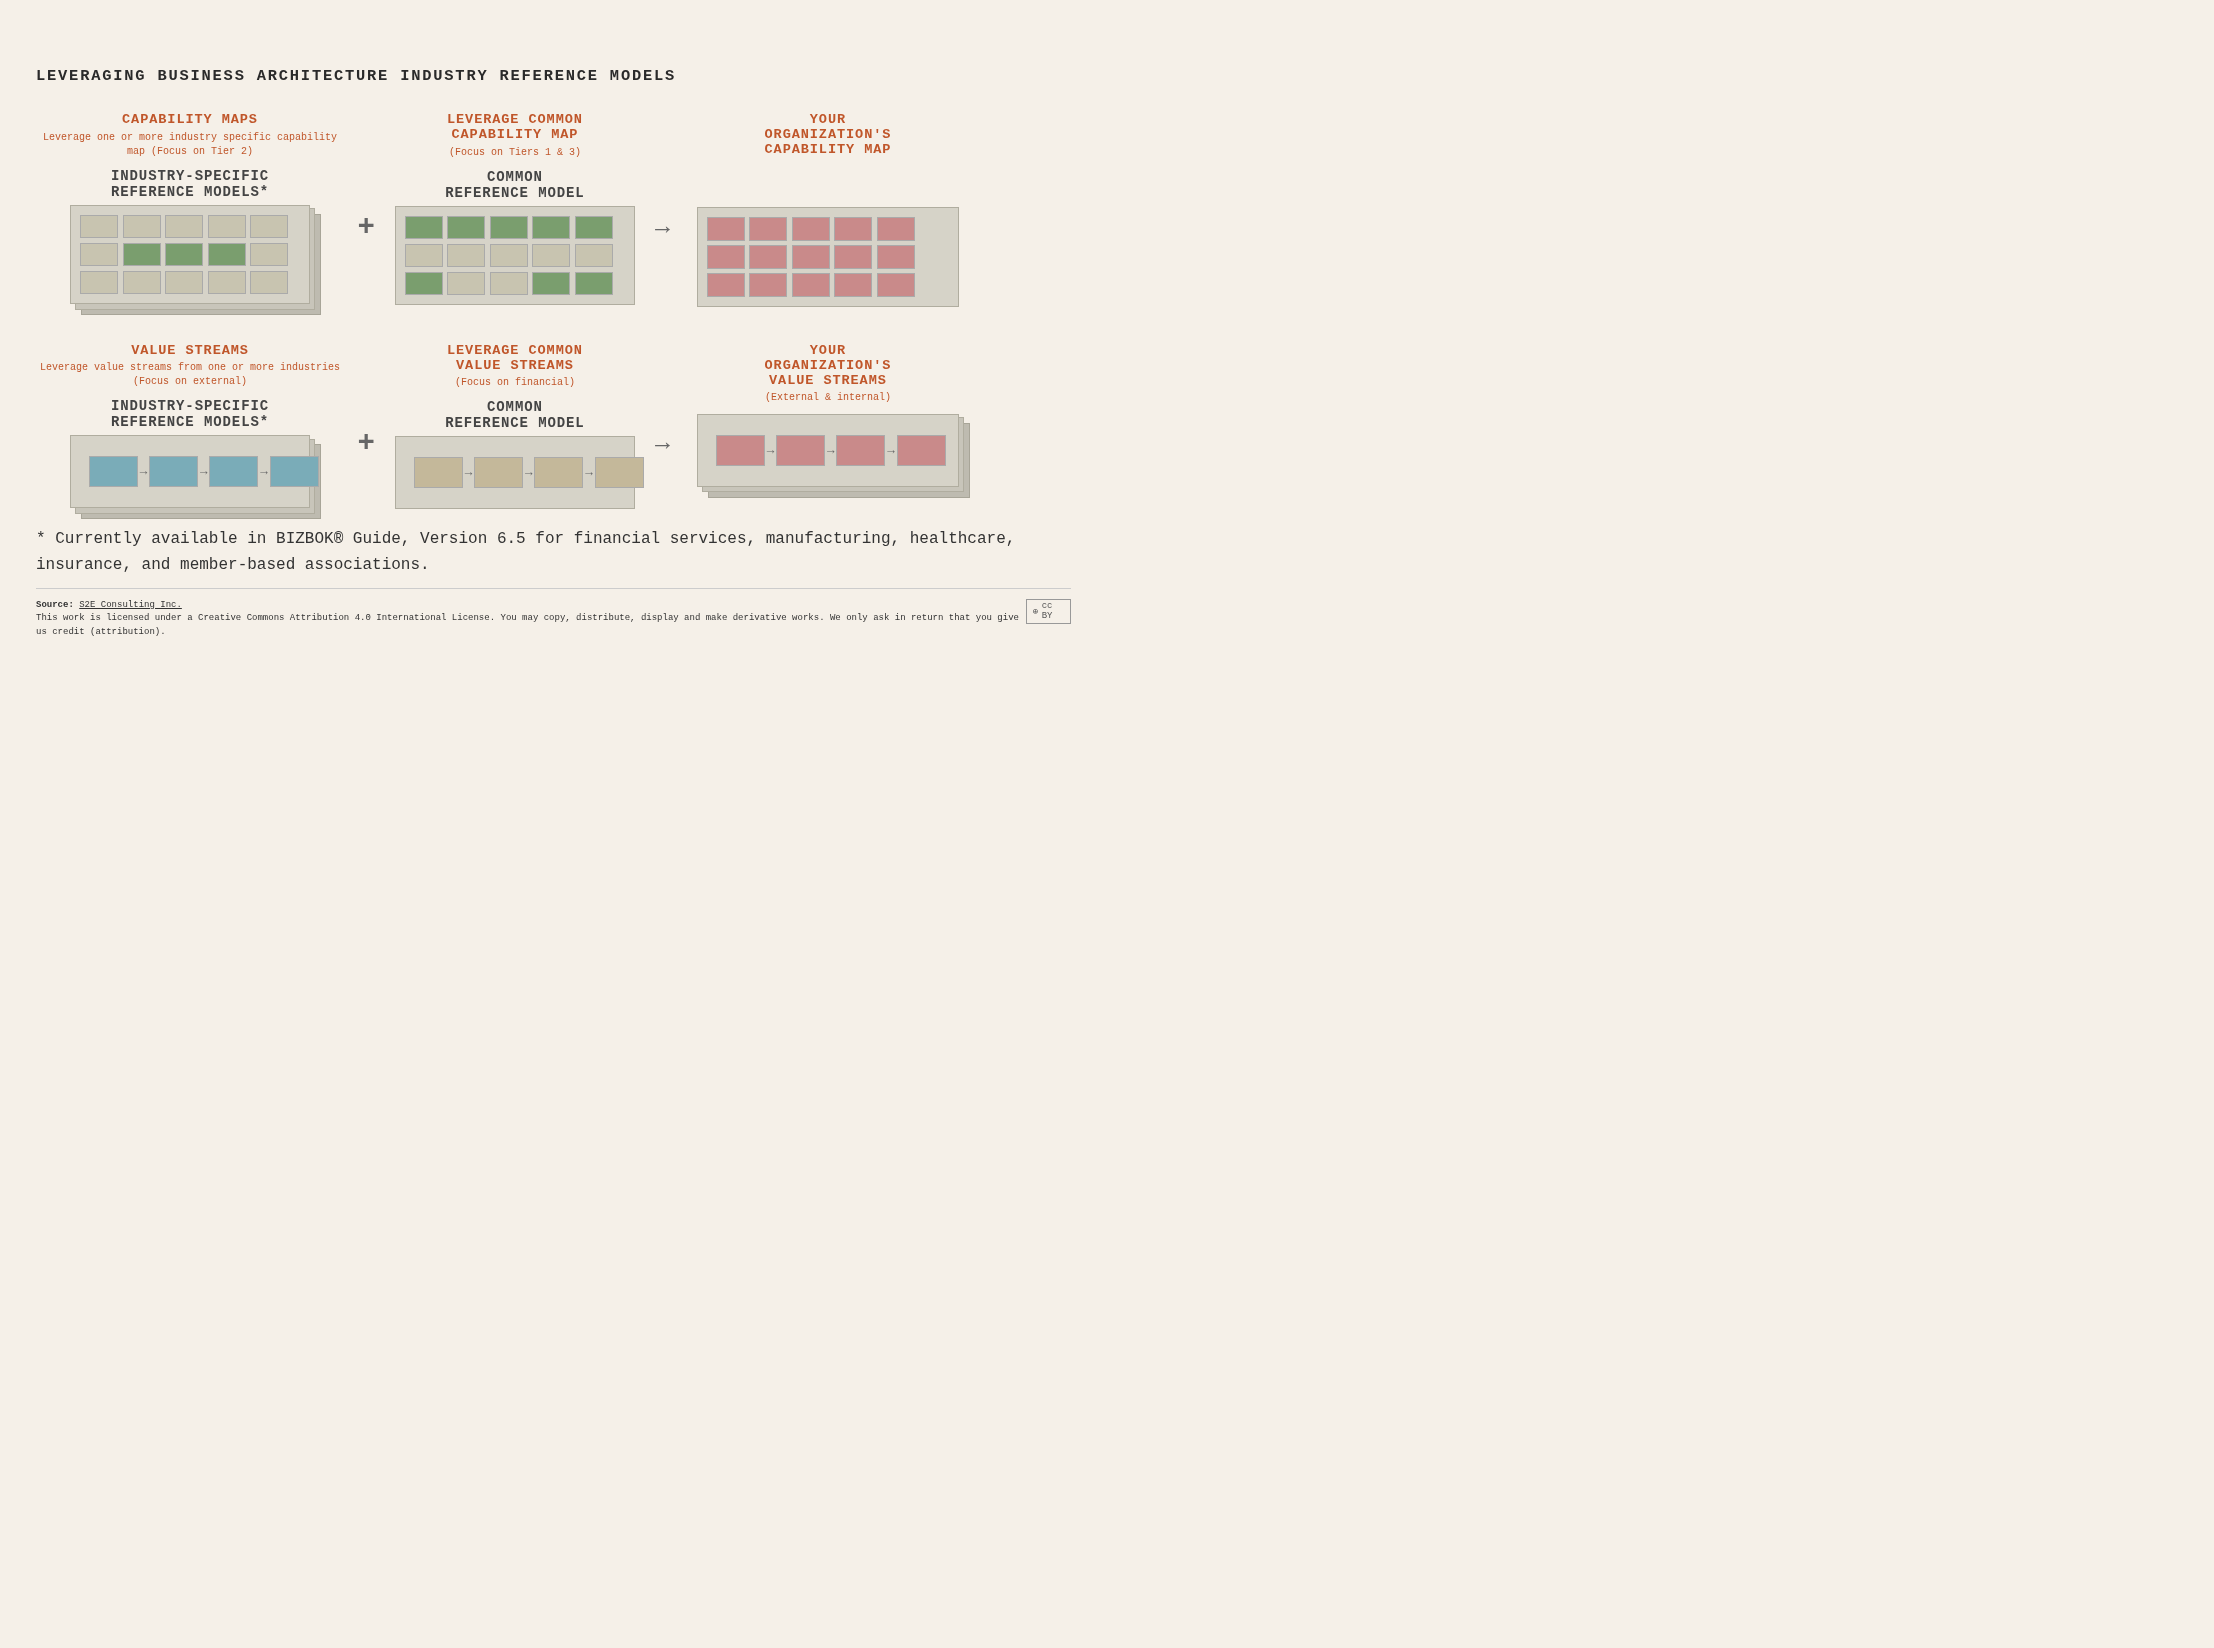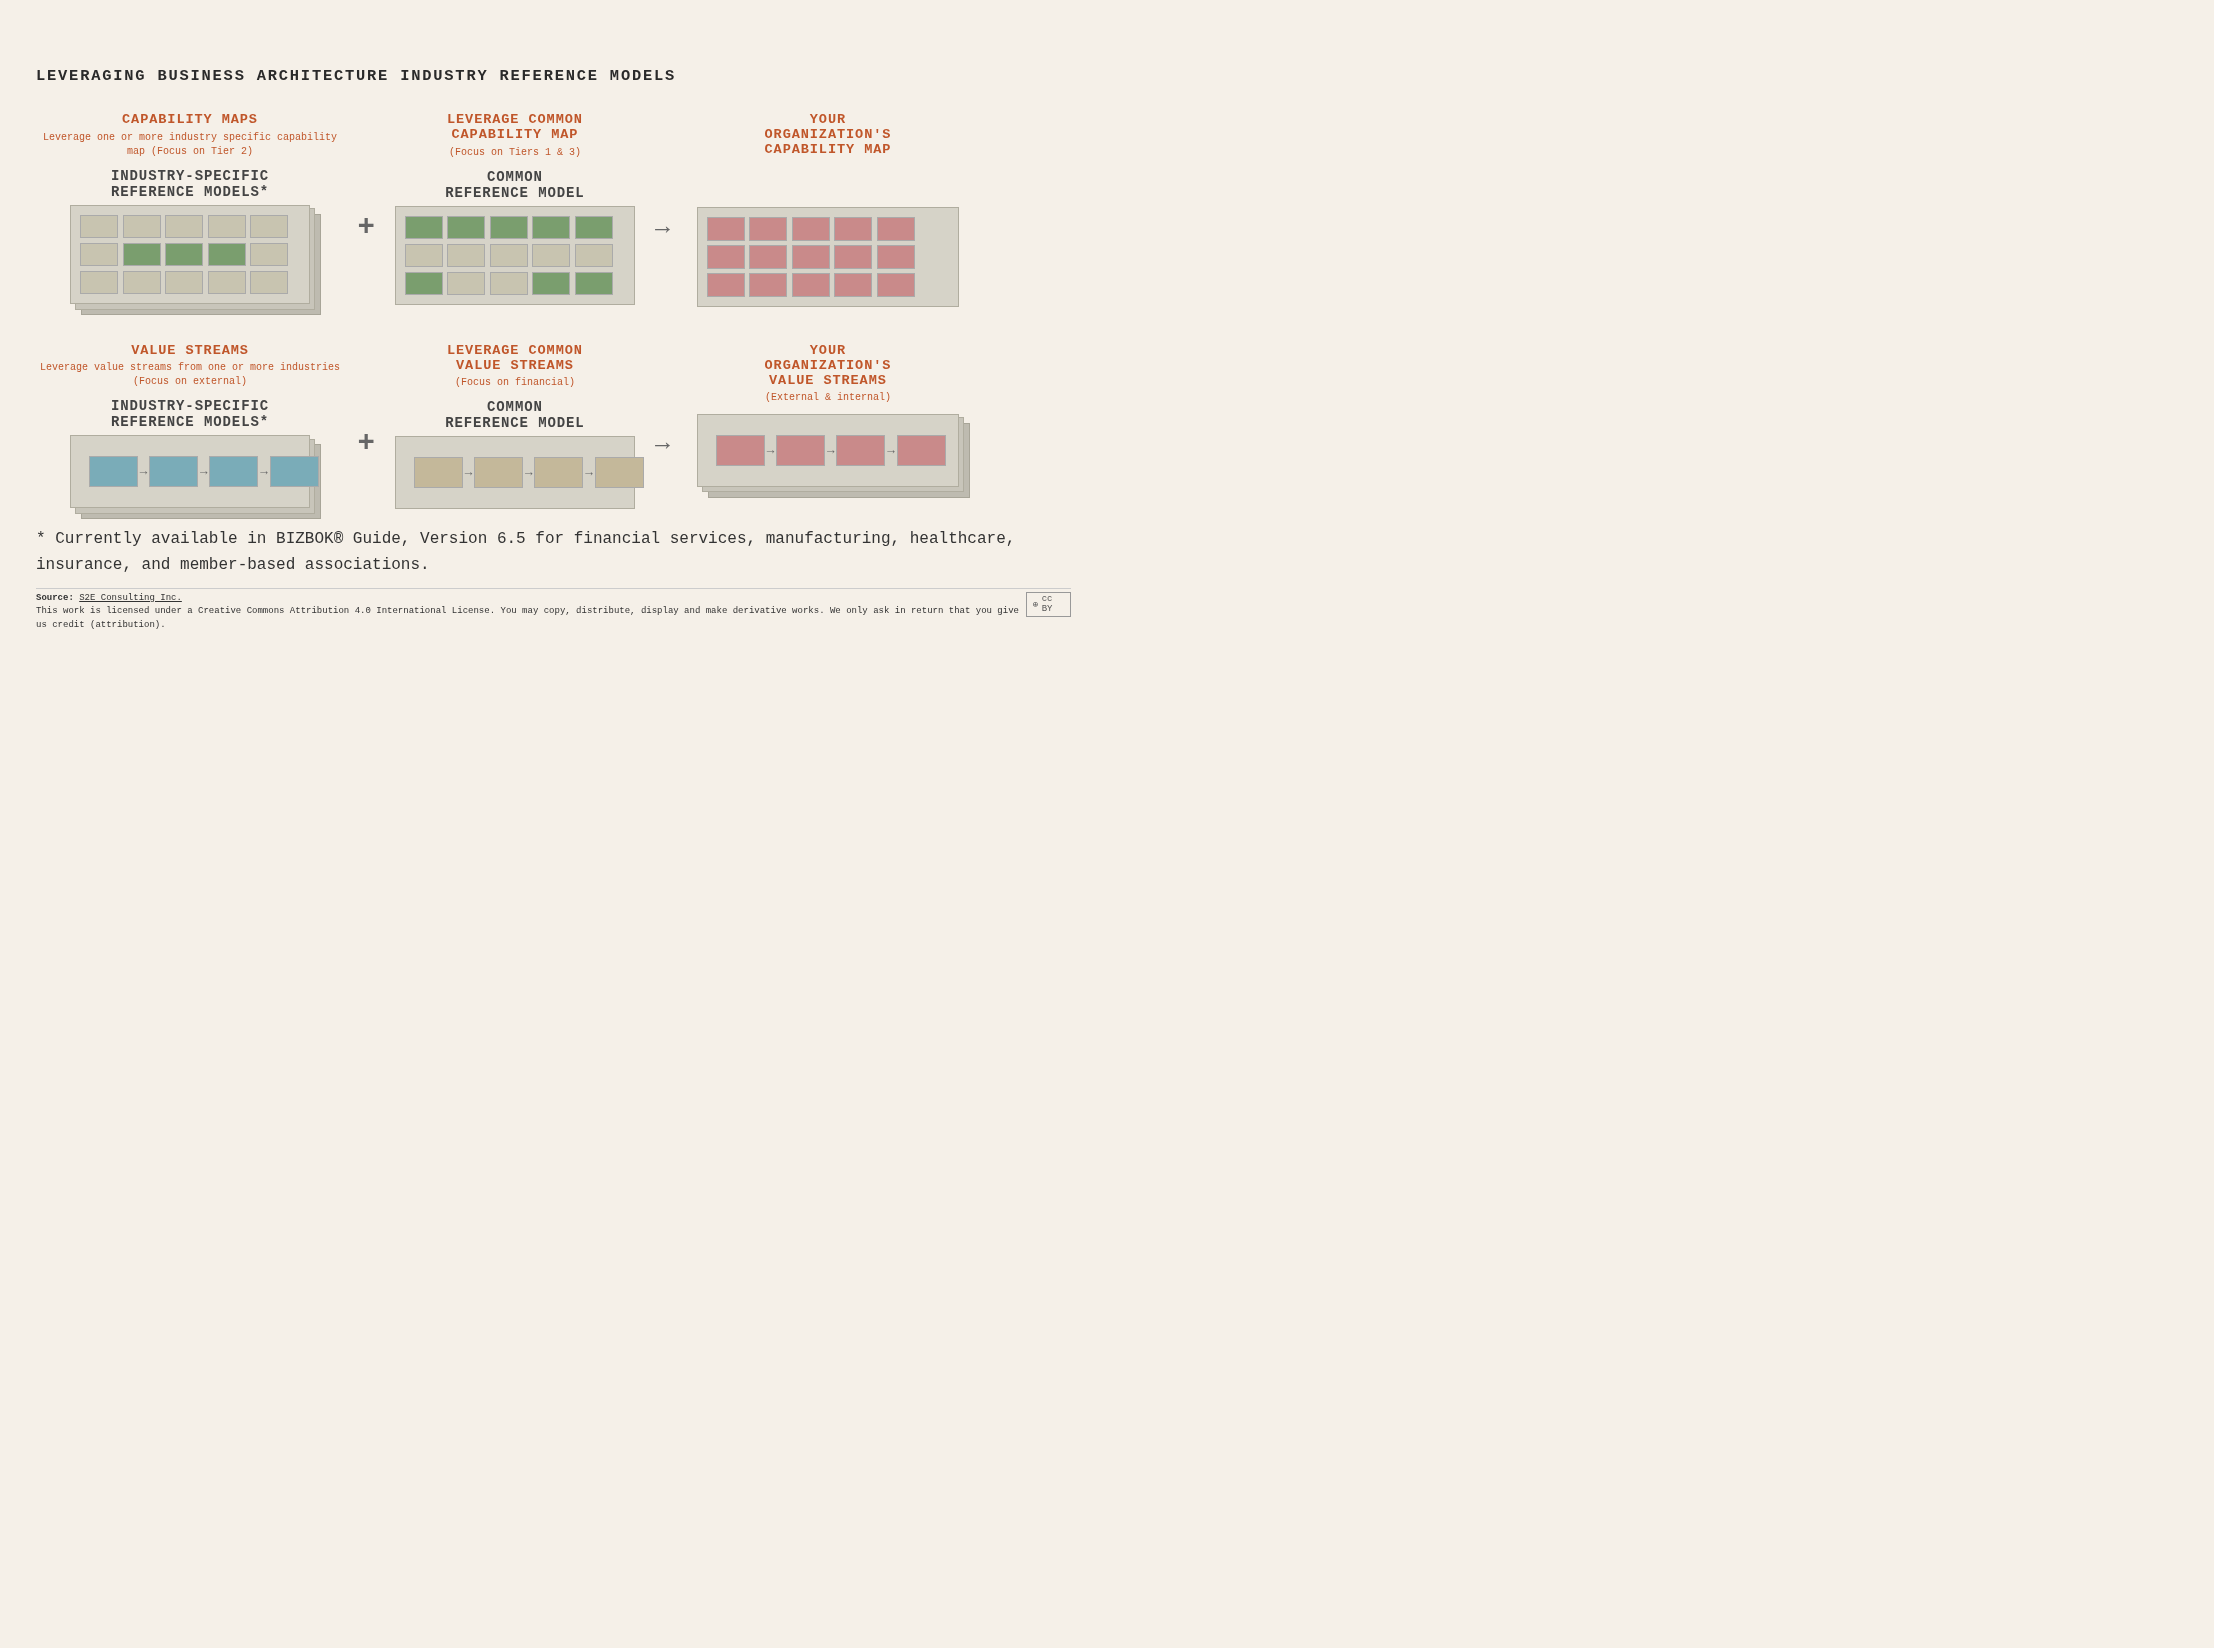--- a/index.html
+++ b/index.html
@@ -180,21 +180,21 @@
       color: #333;
       line-height: 1.6;
     }
 
     .footer-bar {
       display: flex;
       align-items: flex-start;
       justify-content: space-between;
       margin-top: 9px;
       border-top: 0.9px solid #ccc;
-      padding-top: 3px;
+      padding-top: 10px;
     }
 
     .source-text {
       font-size: 9px;
       color: #333;
       line-height: 1.5;
     }
 
     .source-link {
       text-decoration: underline;

